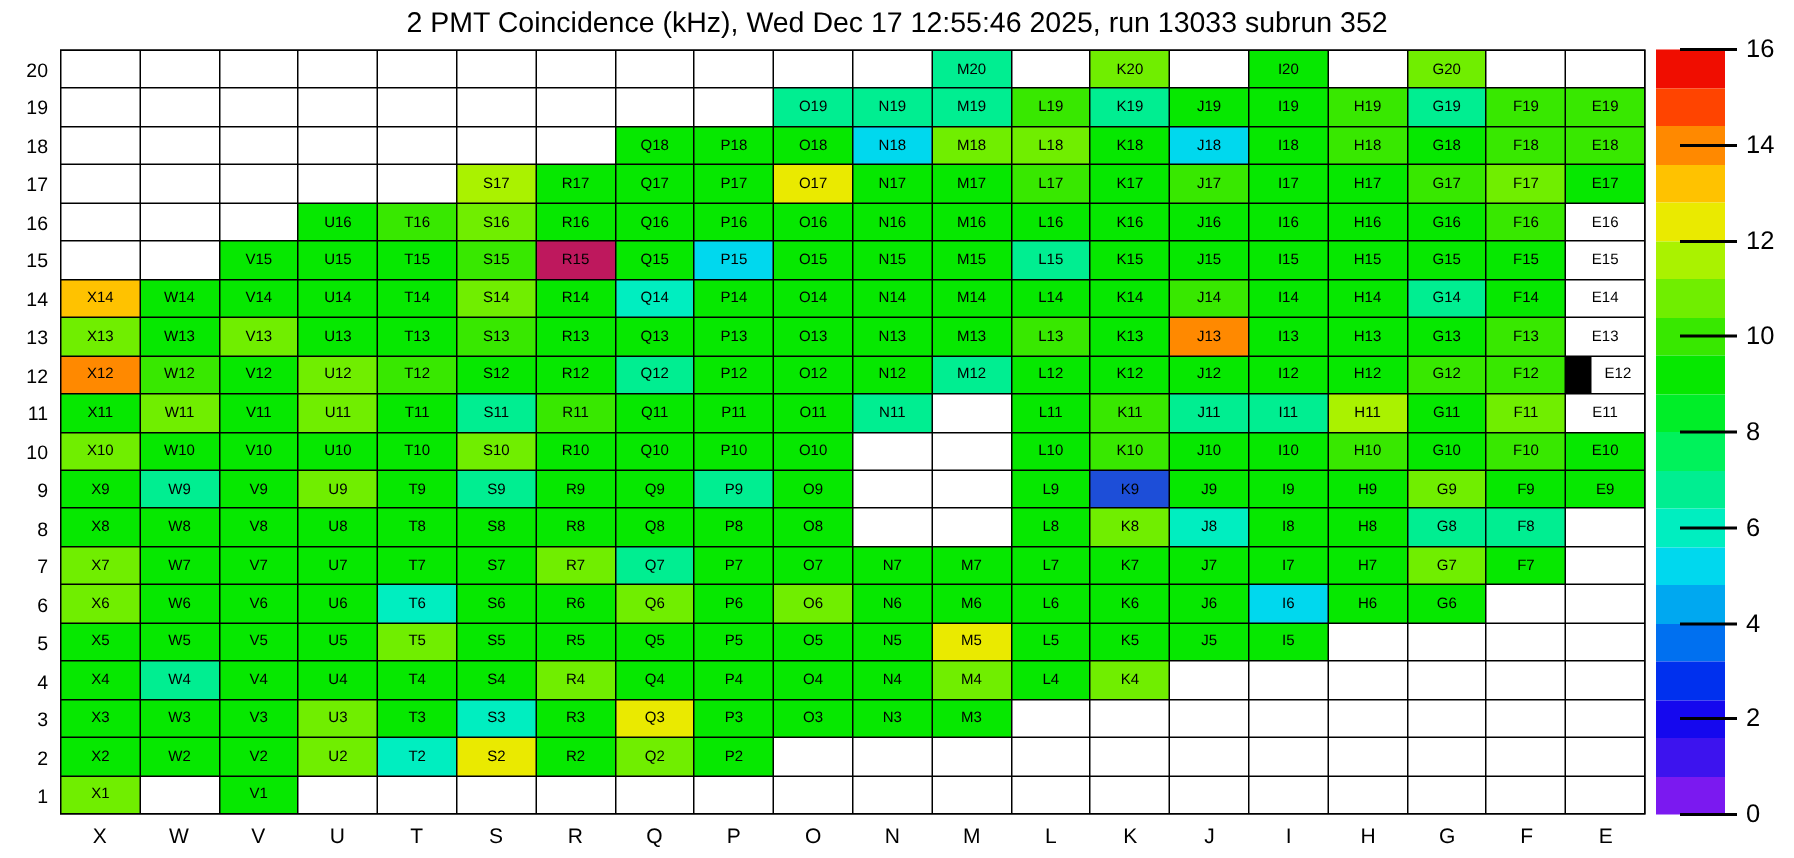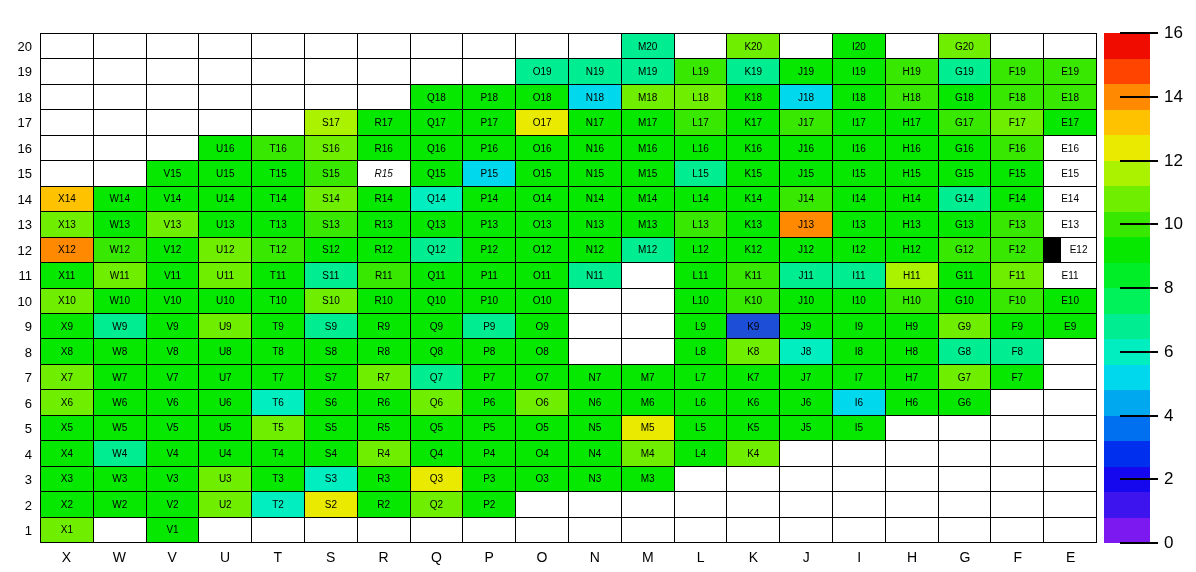--- a/index.html
+++ b/index.html
@@ -17,20 +17,21 @@
   #colorbar{position:absolute;left:1104px;top:33px;width:46px;height:510px;
             display:flex;flex-direction:column;}
   #colorbar .band{flex:1 1 auto;}
   .cbtick{position:absolute;height:2px;background:#000;}
   .cbticklab{position:absolute;font-size:17px;color:#000;text-align:left;}
 </style>
 </head>
 <body>
 
 <div id="canvas">
+  <div class="title">2 PMT Coincidence (kHz), Wed Dec 17 12:55:46 2025, run 13033 subrun 352</div>
   <div id="plot">
       <div class="cell" style="background: rgb(255, 255, 255);"></div>
       <div class="cell" style="background: rgb(255, 255, 255);"></div>
       <div class="cell" style="background: rgb(255, 255, 255);"></div>
       <div class="cell" style="background: rgb(255, 255, 255);"></div>
       <div class="cell" style="background: rgb(255, 255, 255);"></div>
       <div class="cell" style="background: rgb(255, 255, 255);"></div>
       <div class="cell" style="background: rgb(255, 255, 255);"></div>
       <div class="cell" style="background: rgb(255, 255, 255);"></div>
       <div class="cell" style="background: rgb(255, 255, 255);"></div>
@@ -124,21 +125,21 @@
       <div class="cell" style="background: rgb(6, 232, 0);">H16</div>
       <div class="cell" style="background: rgb(6, 232, 0);">G16</div>
       <div class="cell" style="background: rgb(56, 232, 0);">F16</div>
       <div class="cell" style="background: rgb(255, 255, 255);">E16</div>
       <div class="cell" style="background: rgb(255, 255, 255);"></div>
       <div class="cell" style="background: rgb(255, 255, 255);"></div>
       <div class="cell" style="background: rgb(6, 232, 0);">V15</div>
       <div class="cell" style="background: rgb(6, 232, 0);">U15</div>
       <div class="cell" style="background: rgb(6, 232, 0);">T15</div>
       <div class="cell" style="background: rgb(56, 232, 0);">S15</div>
-      <div class="cell" style="background: #ffffff; font-style: italic;">R15</div>
+      <div class="cell" style="background: #be185d;">R15</div>
       <div class="cell" style="background: rgb(6, 232, 0);">Q15</div>
       <div class="cell" style="background: rgb(0, 216, 238);">P15</div>
       <div class="cell" style="background: rgb(6, 232, 0);">O15</div>
       <div class="cell" style="background: rgb(6, 232, 0);">N15</div>
       <div class="cell" style="background: rgb(6, 232, 0);">M15</div>
       <div class="cell" style="background: rgb(0, 238, 145);">L15</div>
       <div class="cell" style="background: rgb(6, 232, 0);">K15</div>
       <div class="cell" style="background: rgb(6, 232, 0);">J15</div>
       <div class="cell" style="background: rgb(6, 232, 0);">I15</div>
       <div class="cell" style="background: rgb(6, 232, 0);">H15</div>

